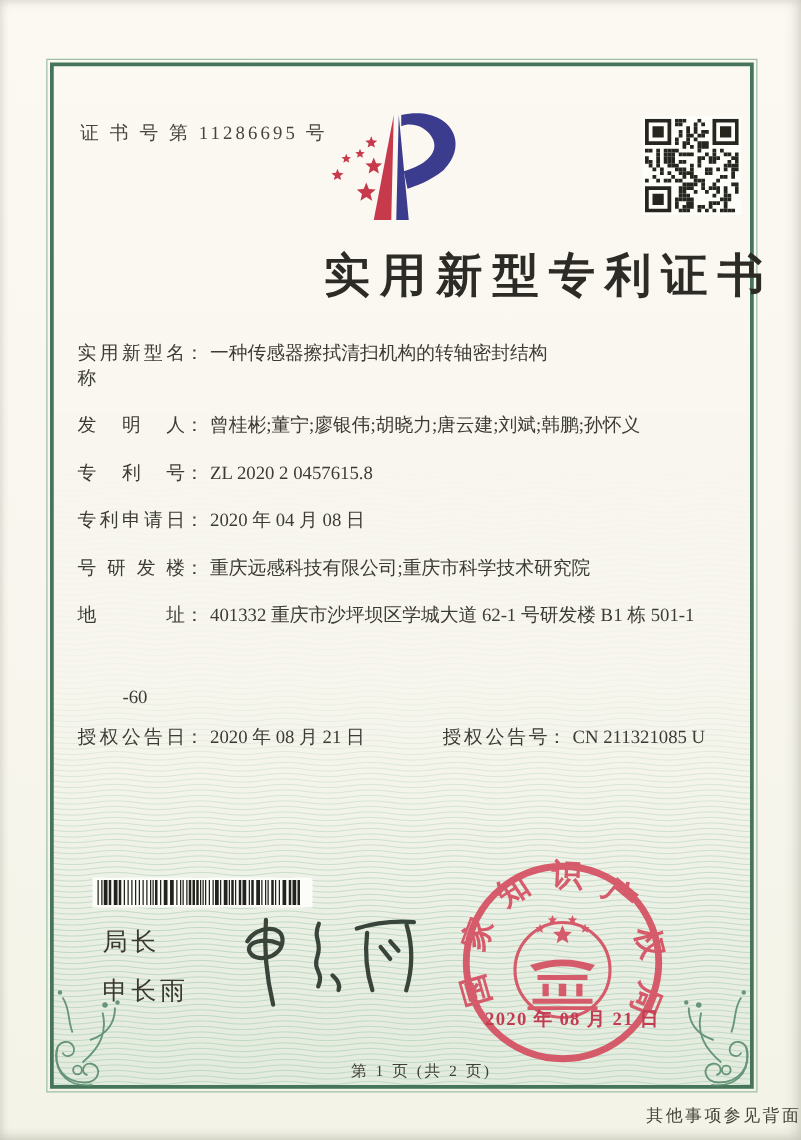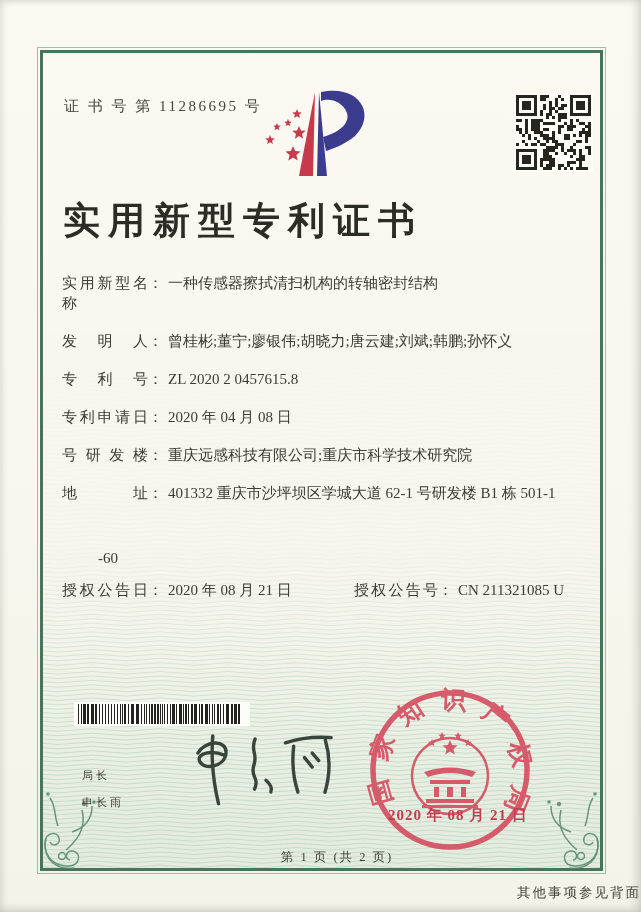--- a/index.html
+++ b/index.html
@@ -27,22 +27,22 @@
   .corner.left{left:40px;}
   .corner.right{right:38px;transform:scaleX(-1);}
 
   .cert-no{
     position:absolute;left:64px;top:97px;
     font-size:15px;letter-spacing:2.5px;color:#46453d;
   }
   .logo{position:absolute;left:241px;top:80px;}
   .qr{position:absolute;left:514px;top:93px;background:#fdfdfa;padding:2px;}
   .title{
-    position:absolute;left:40px;right:38px;top:196px;text-align:left;
-    font-size:37px;font-weight:bold;letter-spacing:8px;color:#2c2b26;margin-left:23px;
+    position:absolute;left:40px;right:22px;top:196px;text-align:right;
+    font-size:37px;font-weight:bold;letter-spacing:8px;color:#2c2b26;
   }
   .fields{
     position:absolute;left:62px;top:273px;width:512px;
     font-size:15px;color:#3c3b34;line-height:20px;
   }
   .row{display:flex;margin-bottom:18px;}
   .lbl{
     flex:none;width:86px;
     text-align:justify;text-align-last:justify;
   }
@@ -52,21 +52,21 @@
   .addr-l2{margin-left:-70px;margin-top:45px;}
   .grant-date-val{flex:none;width:158px;margin-left:5px;}
   .lbl2{flex:none;width:84px;margin-left:28px;text-align:justify;text-align-last:justify;}
   .paras{
     position:absolute;left:62px;top:541px;width:512px;
     font-size:13.5px;line-height:19.5px;letter-spacing:.6px;
     color:#413f36;text-align:justify;
   }
   .paras p{margin:0;text-indent:2em;}
   .barcode{position:absolute;left:74px;top:702px;background:#fcfcf9;padding:2px 3px;}
-  .signer{position:absolute;left:82px;top:768px;font-size:11px;letter-spacing:3px;color:#3a3930;}
+  .signer{position:absolute;left:82px;top:740px;font-size:20px;letter-spacing:3px;color:#3a3930;}
   .signer div{margin-bottom:12px;}
   .sig{position:absolute;left:185px;top:724px;}
   .seal{position:absolute;left:364px;top:684px;}
   .seal-date{
     position:absolute;left:388px;top:806px;
     font-size:15px;letter-spacing:1px;color:#c23c52;font-weight:bold;
   }
   .page-footer{
     position:absolute;left:40px;right:38px;top:849px;text-align:center;
     font-size:12.5px;letter-spacing:2px;color:#3e3d35;margin-left:31px;

